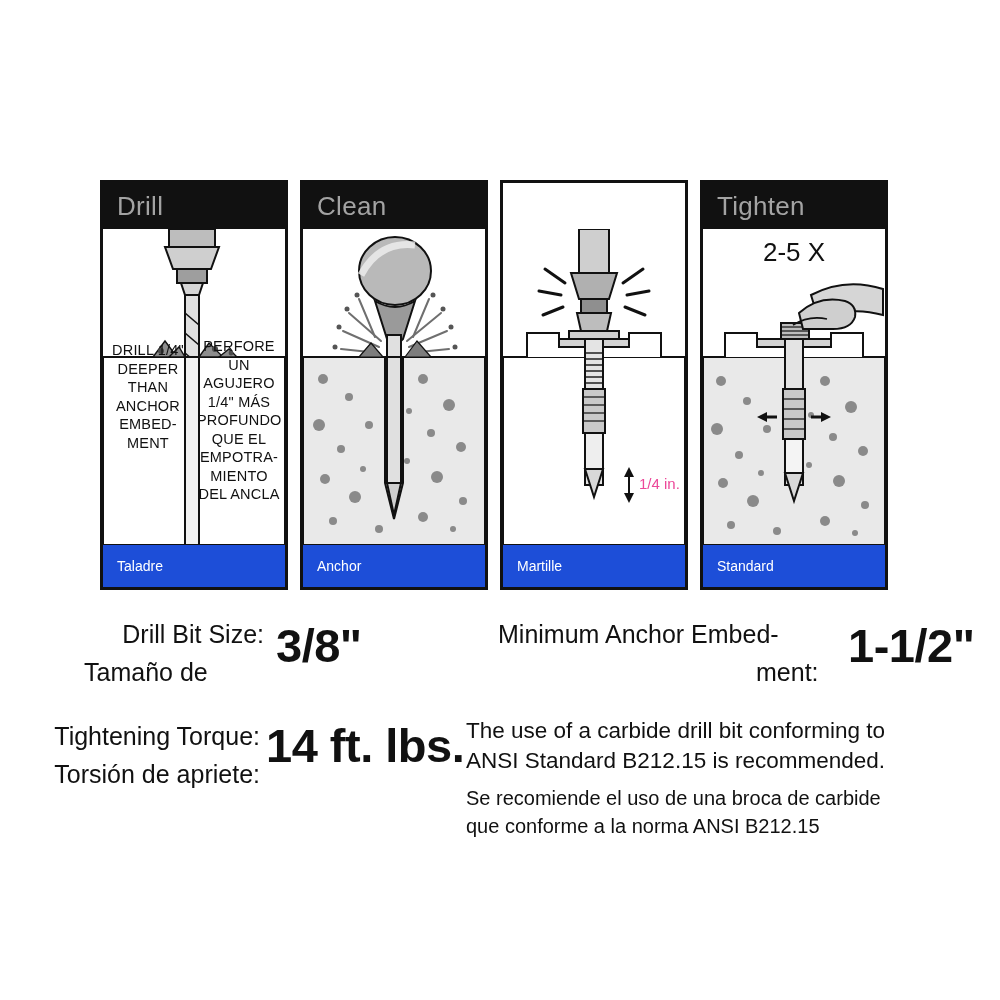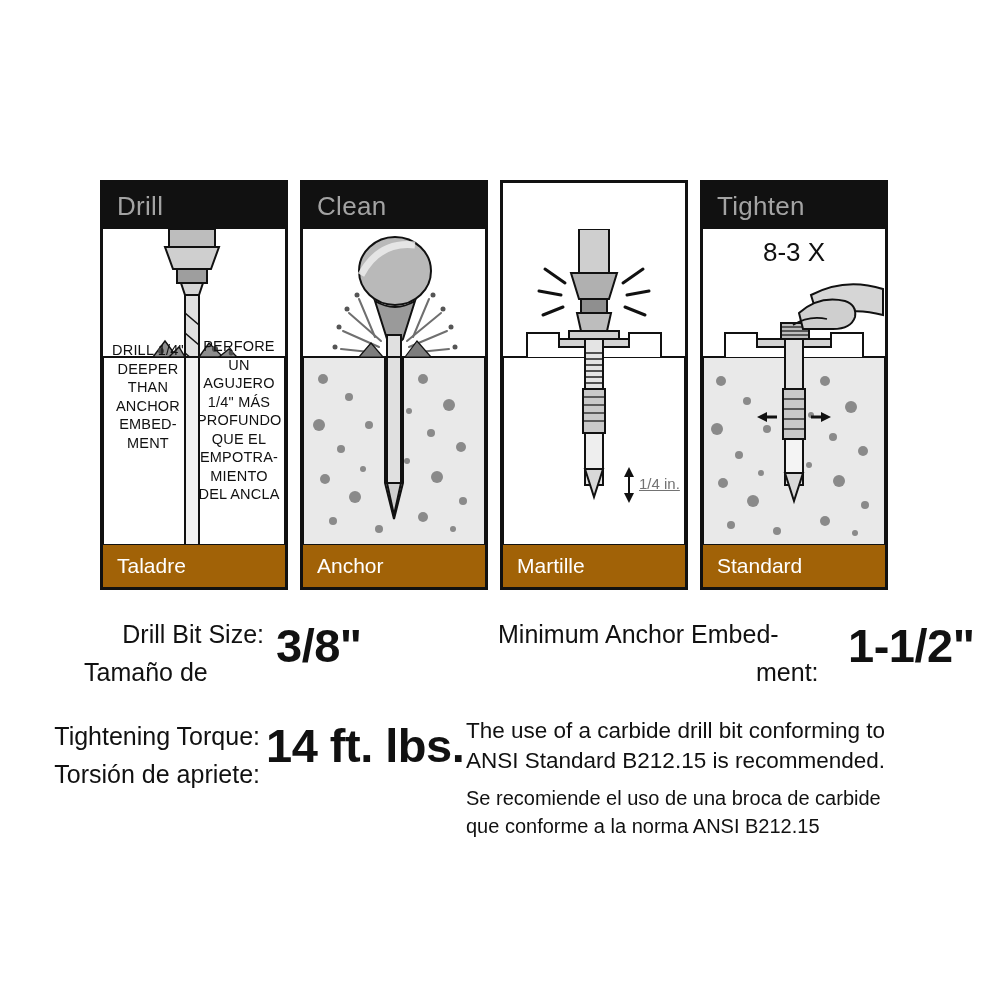--- a/index.html
+++ b/index.html
@@ -42,26 +42,26 @@
     display: flex;
     align-items: center;
     padding-left: 14px;
     font-size: 26px;
     letter-spacing: .3px;
   }
   .panel-footer {
     position: absolute;
     left: 0; right: 0; bottom: 0;
     height: 42px;
-    background: #a16207;
+    background: #1d4ed8;
     color: #ffffff;
     display: flex;
     align-items: center;
     padding-left: 14px;
-    font-size: 21px;
+    font-size: 14px;
     margin-top: 16px;
   }
   .panel-body {
     position: absolute;
     left: 0; right: 0;
     top: 46px; bottom: 42px;
     overflow: hidden;
   }
   .panel-body svg { display: block; }
 
@@ -82,22 +82,21 @@
     top: 8px;
     left: 0; right: 0;
     text-align: center;
     font-size: 26px;
     font-weight: 400;
     color: #111;
   }
   .dim-label {
     position: absolute;
     font-size: 15px;
-    color: #737373;
-    text-decoration: underline;
+    color: #ec4899;
   }
 
   
   .specs {
     position: absolute;
     left: 0; top: 610px;
     width: 1000px;
   }
   .spec-grid {
     position: relative;
@@ -306,21 +305,21 @@
         <path d="M126 274 L121 264 L131 264 Z" fill="#111"></path>
       </svg>
       <div class="dim-label" style="left:136px; top:246px;">1/4 in.</div>
     </div>
     <div class="panel-footer">Martille</div>
   </div>
 
   <div class="panel">
     <div class="panel-header">Tighten</div>
     <div class="panel-body">
-      <div class="multiplier">8-3 X</div>
+      <div class="multiplier">2-5 X</div>
       <svg width="182" height="316" viewBox="0 0 182 316">
 
         <rect x="0" y="128" width="182" height="188" fill="#e9e9e9" stroke="#111" stroke-width="2"></rect>
         <g fill="#8a8a8a">
           <circle cx="18" cy="152" r="5"></circle>
             <circle cx="44" cy="172" r="4"></circle>
             <circle cx="14" cy="200" r="6"></circle>
           <circle cx="36" cy="226" r="4"></circle>
             <circle cx="20" cy="254" r="5"></circle>
             <circle cx="50" cy="272" r="6"></circle>

